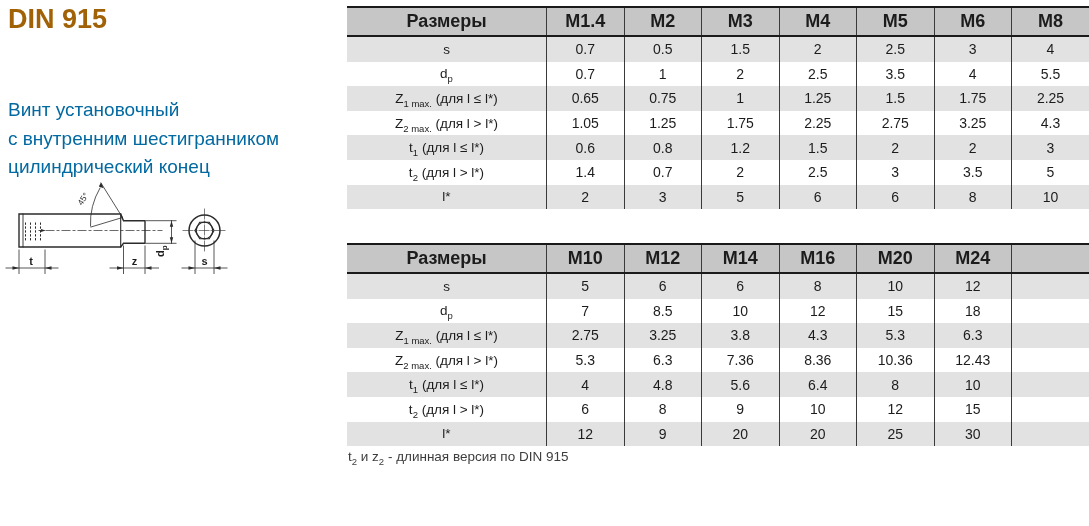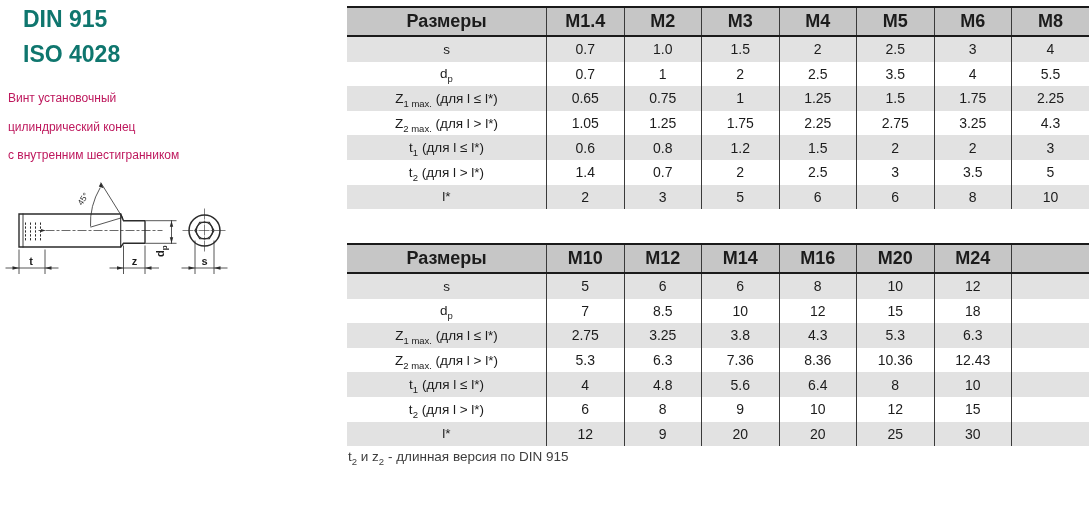--- a/index.html
+++ b/index.html
@@ -5,24 +5,24 @@
   :root{
     --header-bg:#c6c6c6; --row-shaded:#e2e2e2; --row-plain:#ffffff;
     --table-border:#1a1a1a; --column-divider:#3a3a3a;
     --text:#1c1c1c; --note-text:#3d3d3d; --drawing-line:#2b2b2b;
   }
   html,body{margin:0;padding:0;}
   body{width:1089px;height:526px;position:relative;background:#fff;
        font-family:"Liberation Sans", sans-serif;color:var(--text);overflow:hidden;}
   .page{position:absolute;inset:0;}
 
-  .standards{position:absolute;left:23px;top:2px;font-weight:bold;
-             font-size:23px;line-height:35px;color:#0f766e;}
-  .description{position:absolute;left:8px;top:84px;font-size:12px;
-               line-height:28.5px;color:#be185d;}
+  .standards{position:absolute;left:8px;top:2px;font-weight:bold;
+             font-size:27px;line-height:35px;color:#a16207;}
+  .description{position:absolute;left:8px;top:96px;font-size:19px;
+               line-height:28.5px;color:#0369a1;}
 
   .drawing-wrap{position:absolute;left:0px;top:180px;width:240px;height:105px;}
   svg text{font-family:"Liberation Sans", sans-serif;}
 
   .tbl{position:absolute;left:347px;border-collapse:collapse;table-layout:fixed;
        width:742px;}
   #table1{top:6px;} #table2{top:243px;}
   .tbl th,.tbl td{padding:0;text-align:center;vertical-align:middle;
        border-left:1.5px solid var(--column-divider);overflow:hidden;white-space:nowrap;}
   .tbl th:first-child,.tbl td:first-child{border-left:none;width:199px;}
@@ -37,27 +37,26 @@
   .notes .note1{margin-bottom:14px;}
   .notes .note-line{line-height:21px;}
 </style>
 </head>
 <body>
 
 <div class="page">
 
   <div class="standards">
     <div>DIN 915</div>
-    <div>ISO 4028</div>
   </div>
 
   <div class="description">
     <div class="desc-line">Винт установочный</div>
+    <div class="desc-line">с внутренним шестигранником</div>
     <div class="desc-line">цилиндрический конец</div>
-    <div class="desc-line">с внутренним шестигранником</div>
   </div>
 
   <div class="drawing-wrap">
     <svg width="240" height="105" viewBox="0 0 240 105">
       <g stroke="#2b2b2b" fill="none" stroke-linecap="square">
 
         <g>
           <path d="M19,34 H120.7 L123.5,40.7 H145 V63.3 H123.5 L120.7,67 H19 Z" stroke-width="1.4"></path>
           <line x1="120.7" y1="34" x2="120.7" y2="67" stroke-width="1.1"></line>
           <line x1="23" y1="34" x2="23" y2="67" stroke-width="0.9"></line>
@@ -141,21 +140,21 @@
           <th>M4</th>
           <th>M5</th>
           <th>M6</th>
           <th>M8</th>
         </tr>
       </thead>
       <tbody>
         <tr class="shaded">
           <td class="row-label"><span>s</span></td>
           <td>0.7</td>
-          <td>1.0</td>
+          <td>0.5</td>
           <td>1.5</td>
           <td>2</td>
           <td>2.5</td>
           <td>3</td>
           <td>4</td>
         </tr>
         <tr>
           <td class="row-label"><span>d</span><sub>p</sub></td>
           <td>0.7</td>
           <td>1</td>

